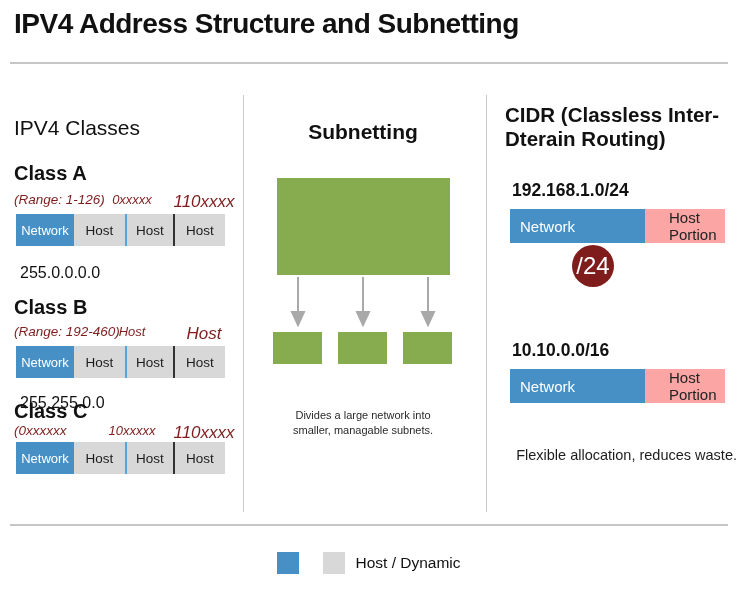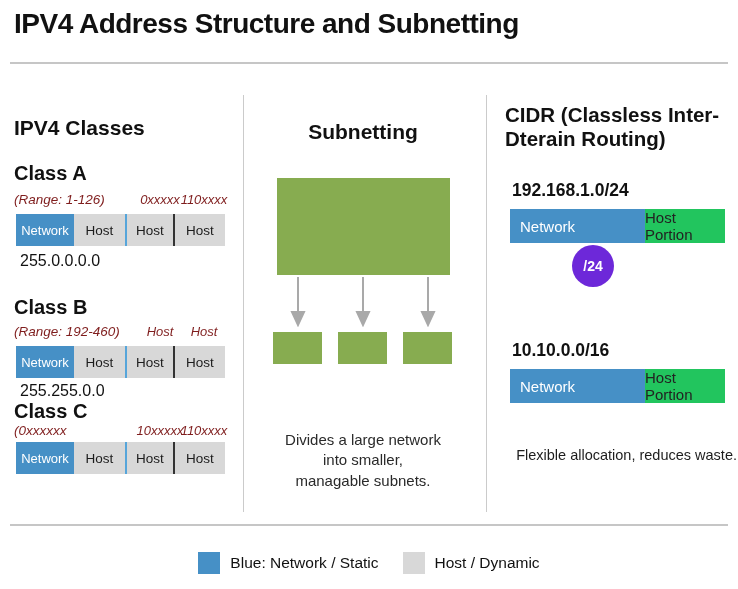--- a/index.html
+++ b/index.html
@@ -12,57 +12,57 @@
     letter-spacing:-0.5px;color:#111;white-space:nowrap;
   }
   .h-rule{position:absolute;left:10px;width:718px;height:2px;background:#c6c6c6;}
   .rule-top{top:62px;}
   .rule-bottom{top:524px;}
   .v-divider{position:absolute;top:95px;height:417px;width:1px;background:#cbcbcb;}
   .div-1{left:243px;}
   .div-2{left:486px;}
 
   
-  .classes-heading{position:absolute;left:14px;top:116px;font-size:21px;font-weight:bold;color:#111;}
+  .classes-heading{position:absolute;left:14px;top:116px;font-size:21px;font-weight:normal;color:#111;}
   .class-name{position:absolute;left:14px;font-size:20px;font-weight:bold;color:#111;white-space:nowrap;}
   .labels-row{position:absolute;left:14px;width:215px;height:17px;font-size:13.5px;color:#7f1d1d;font-style:italic;}
   .labels-row .range-label{position:absolute;left:0;white-space:nowrap;}
-  .labels-row .bit-label-2{position:absolute;left:82px;width:72px;text-align:center;font-size:13px;white-space:nowrap;margin-left:28px;}
-  .labels-row .bit-label-3{position:absolute;left:154px;width:72px;text-align:center;font-size:13px;white-space:nowrap;}
+  .labels-row .bit-label-2{position:absolute;left:82px;width:72px;text-align:center;font-size:13px;white-space:nowrap;}
+  .labels-row .bit-label-3{position:absolute;left:154px;width:72px;text-align:center;font-size:17px;white-space:nowrap;}
   .class-bar{position:absolute;left:16px;width:209px;height:32px;display:flex;}
   .seg{display:flex;align-items:center;justify-content:center;font-size:13.5px;box-sizing:border-box;}
   .seg-network{width:58px;background:#4690c6;color:#ffffff;font-size:13px;}
   .seg-host{background:#d8d8d8;color:#1c1c1c;}
   .seg-h1{width:51px;}
   .seg-h2{width:48px;border-left:2px solid #56a5da;}
   .seg-h3{width:52px;border-left:2px solid #333333;}
-  .mask-text{position:absolute;left:20px;font-size:16px;color:#111;white-space:nowrap;}
+  .mask-text{position:absolute;left:20px;font-size:16px;color:#111;white-space:nowrap;margin-top:12px;}
 
   
   .subnet-heading{position:absolute;left:288px;top:120px;width:150px;text-align:center;font-size:21px;font-weight:bold;color:#111;}
   .big-network-box{position:absolute;left:277px;top:178px;width:173px;height:97px;background:#87ac50;}
   .arrows-svg{position:absolute;left:277px;top:277px;width:173px;height:50px;}
   .subnet-box{position:absolute;top:332px;width:49px;height:32px;background:#87ac50;}
   .sb-1{left:273px;}
   .sb-2{left:338px;}
   .sb-3{left:403px;}
-  .subnet-desc{position:absolute;left:284px;top:408px;width:158px;text-align:center;font-size:15px;line-height:1.35;color:#2a2a2a;margin-top:22px;}
+  .subnet-desc{position:absolute;left:284px;top:408px;width:158px;text-align:center;font-size:11px;line-height:1.35;color:#2a2a2a;}
 
   
   .cidr-heading{position:absolute;left:505px;top:103px;width:240px;font-size:20.5px;font-weight:bold;line-height:1.15;color:#111;}
   .cidr-address{position:absolute;left:512px;font-size:17.5px;font-weight:bold;color:#111;white-space:nowrap;}
   .addr-1{top:180px;}
   .addr-2{top:340px;}
   .cidr-bar{position:absolute;left:510px;width:215px;height:34px;display:flex;}
   .bar-1{top:209px;}
   .bar-2{top:369px;}
   .cidr-network{flex:0 0 135px;background:#4690c6;color:#ffffff;display:flex;align-items:center;padding-left:10px;font-size:15px;box-sizing:border-box;}
-  .cidr-host{flex:1;background:#22c55e;color:#222;display:flex;align-items:center;justify-content:center;font-size:15px;}
-  .cidr-badge{position:absolute;left:572px;width:42px;height:42px;border-radius:50%;background:#6d28d9;color:#fff;
-    display:flex;align-items:center;justify-content:center;font-size:14px;font-weight:bold;}
+  .cidr-host{flex:1;background:#fca5a5;color:#222;display:flex;align-items:center;justify-content:center;font-size:15px;padding-left:24px;}
+  .cidr-badge{position:absolute;left:572px;width:42px;height:42px;border-radius:50%;background:#7f1d1d;color:#fff;
+    display:flex;align-items:center;justify-content:center;font-size:24px;font-weight:normal;}
   .badge-1{top:245px;}
   .badge-2{top:404px;}
   .cidr-note{position:absolute;left:505px;top:447px;width:232px;font-size:14.5px;color:#1d1d1d;white-space:nowrap;text-align:right;}
 
   
   .legend{position:absolute;left:0;top:552px;width:100%;display:flex;justify-content:center;align-items:center;gap:24px;}
   .legend-group{display:flex;align-items:center;gap:10px;}
   .swatch{width:22px;height:22px;}
   .swatch-blue{background:#4690c6;}
   .swatch-gray{background:#d8d8d8;}
@@ -156,21 +156,20 @@
     <div class="cidr-network">Network</div>
     <div class="cidr-host">Host Portion</div>
   </div>
 
   <div class="cidr-note">Flexible allocation, reduces waste.</div>
 
   <div class="h-rule rule-bottom"></div>
   <div class="legend">
     <div class="legend-group">
       <div class="swatch swatch-blue"></div>
-      <div class="legend-label">Blue: Network / Static</div>
     </div>
     <div class="legend-group">
       <div class="swatch swatch-gray"></div>
       <div class="legend-label">Host / Dynamic</div>
     </div>
   </div>
 
 </div>
 
 </body></html>

